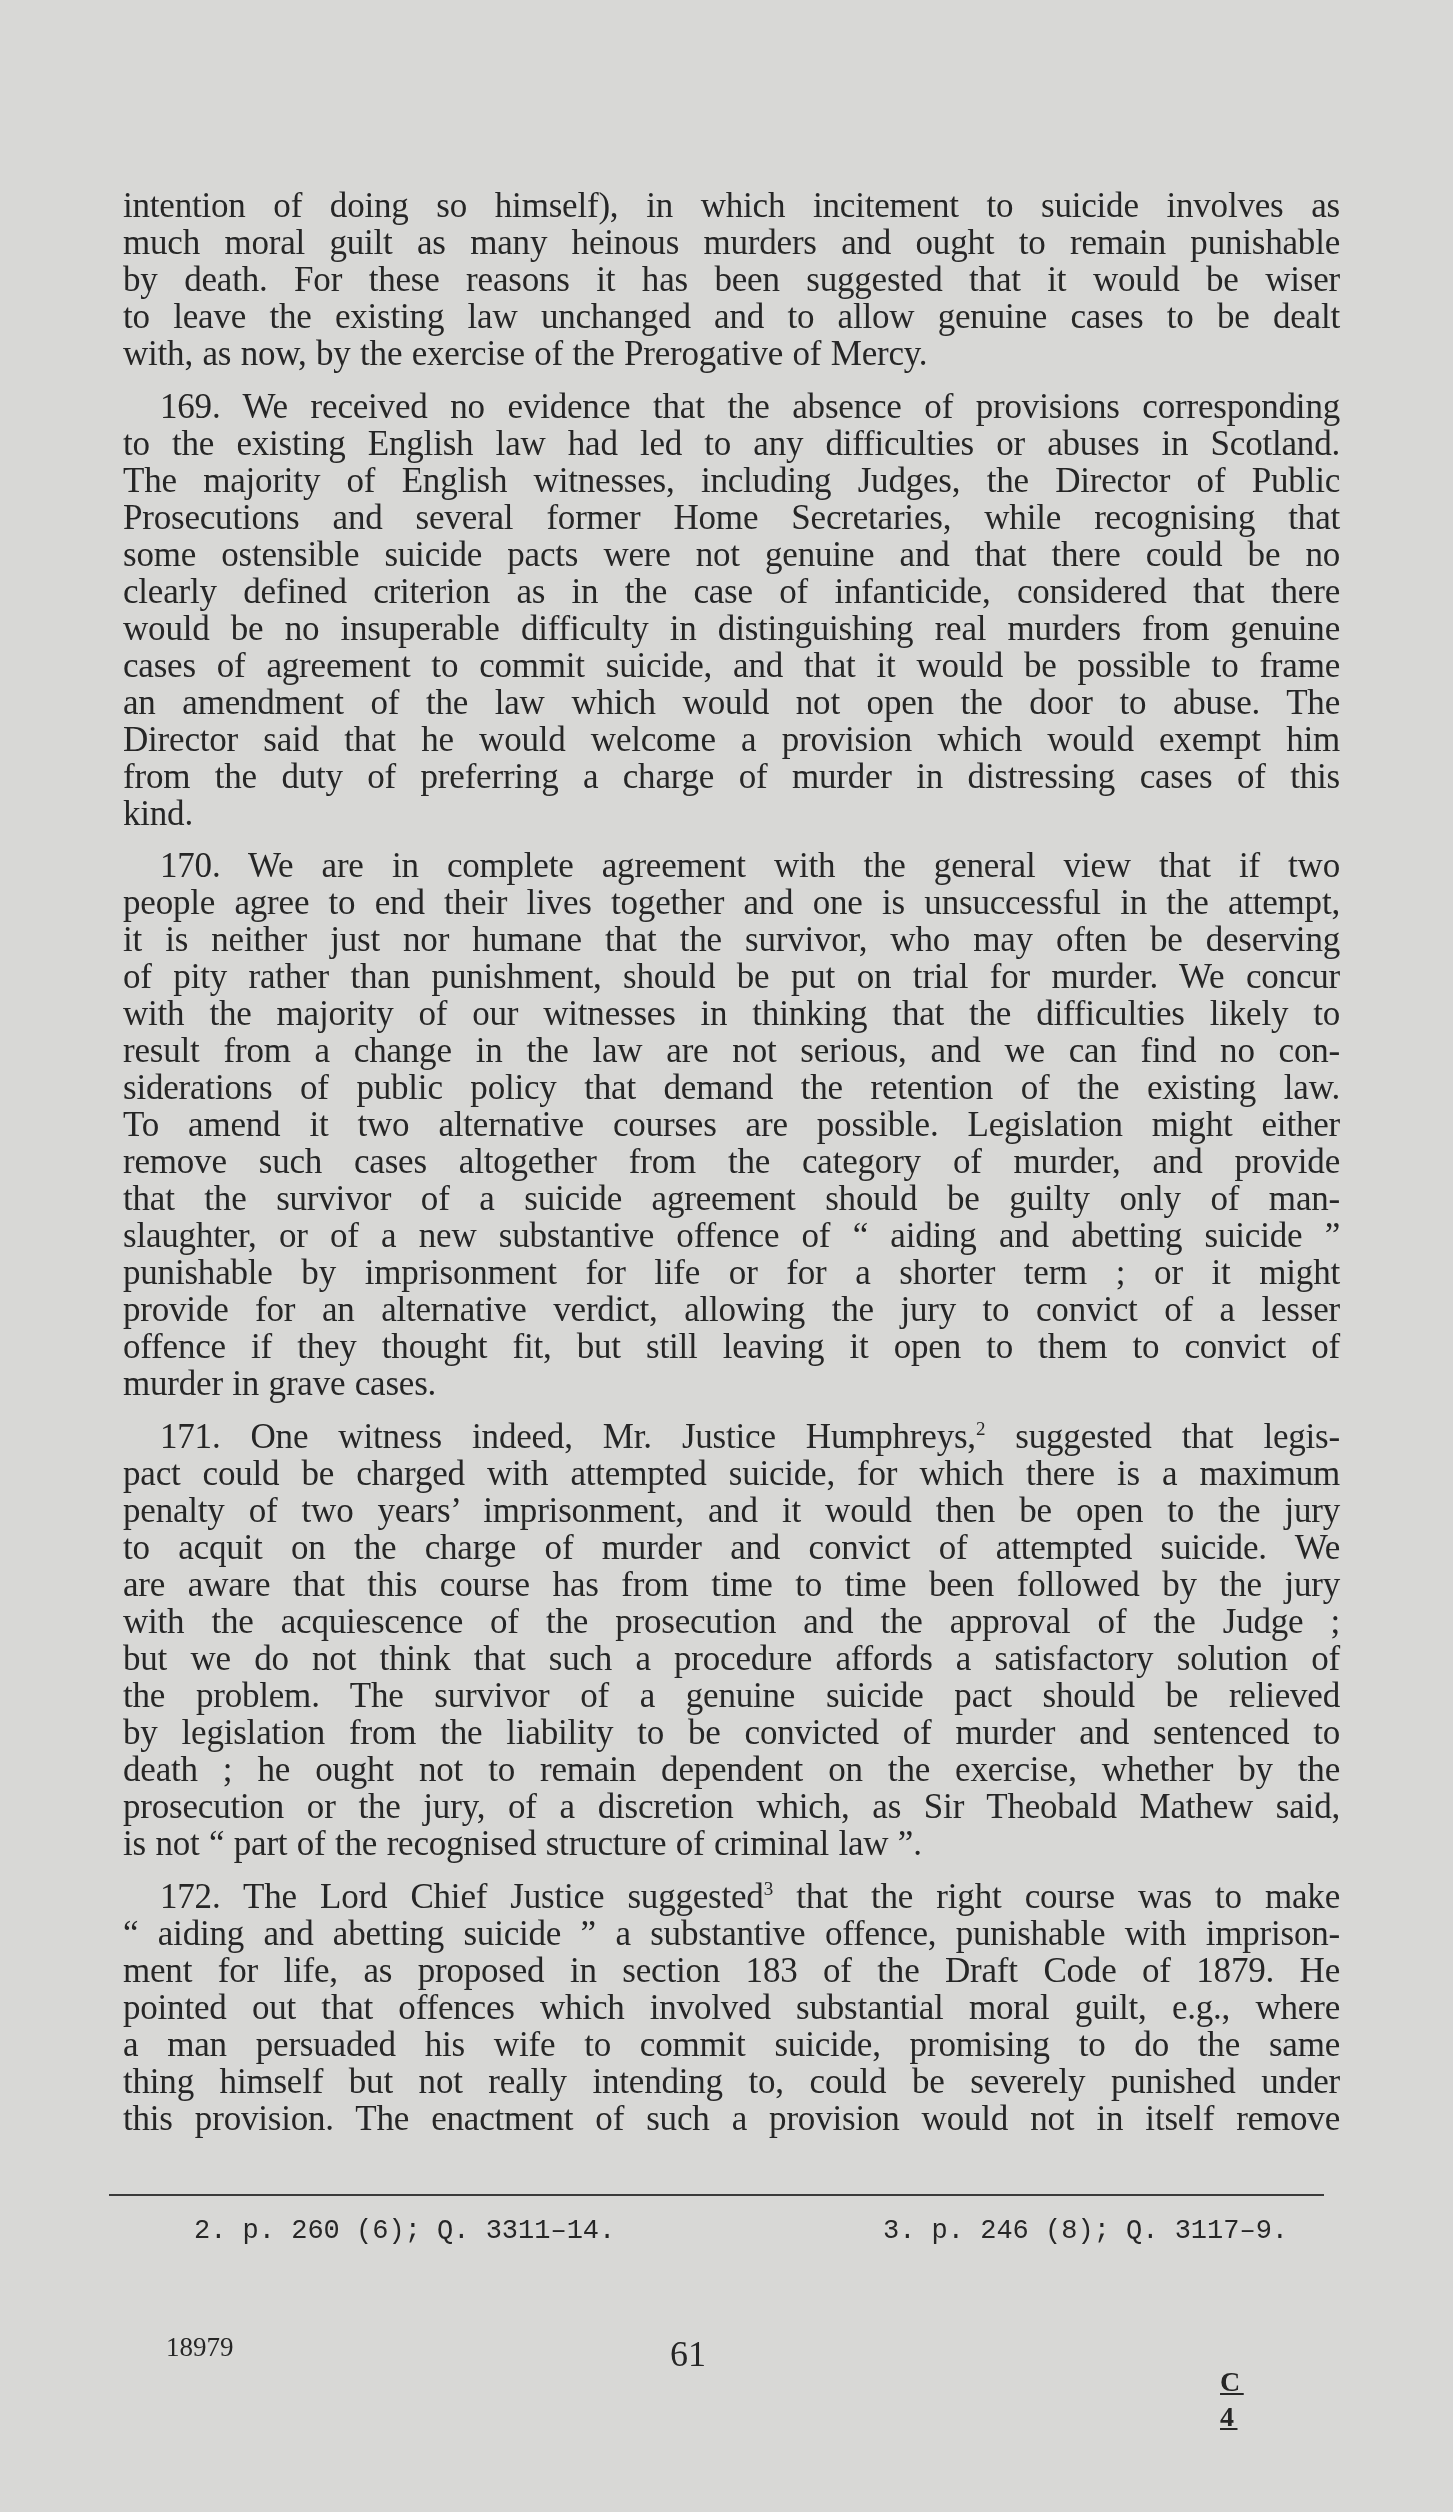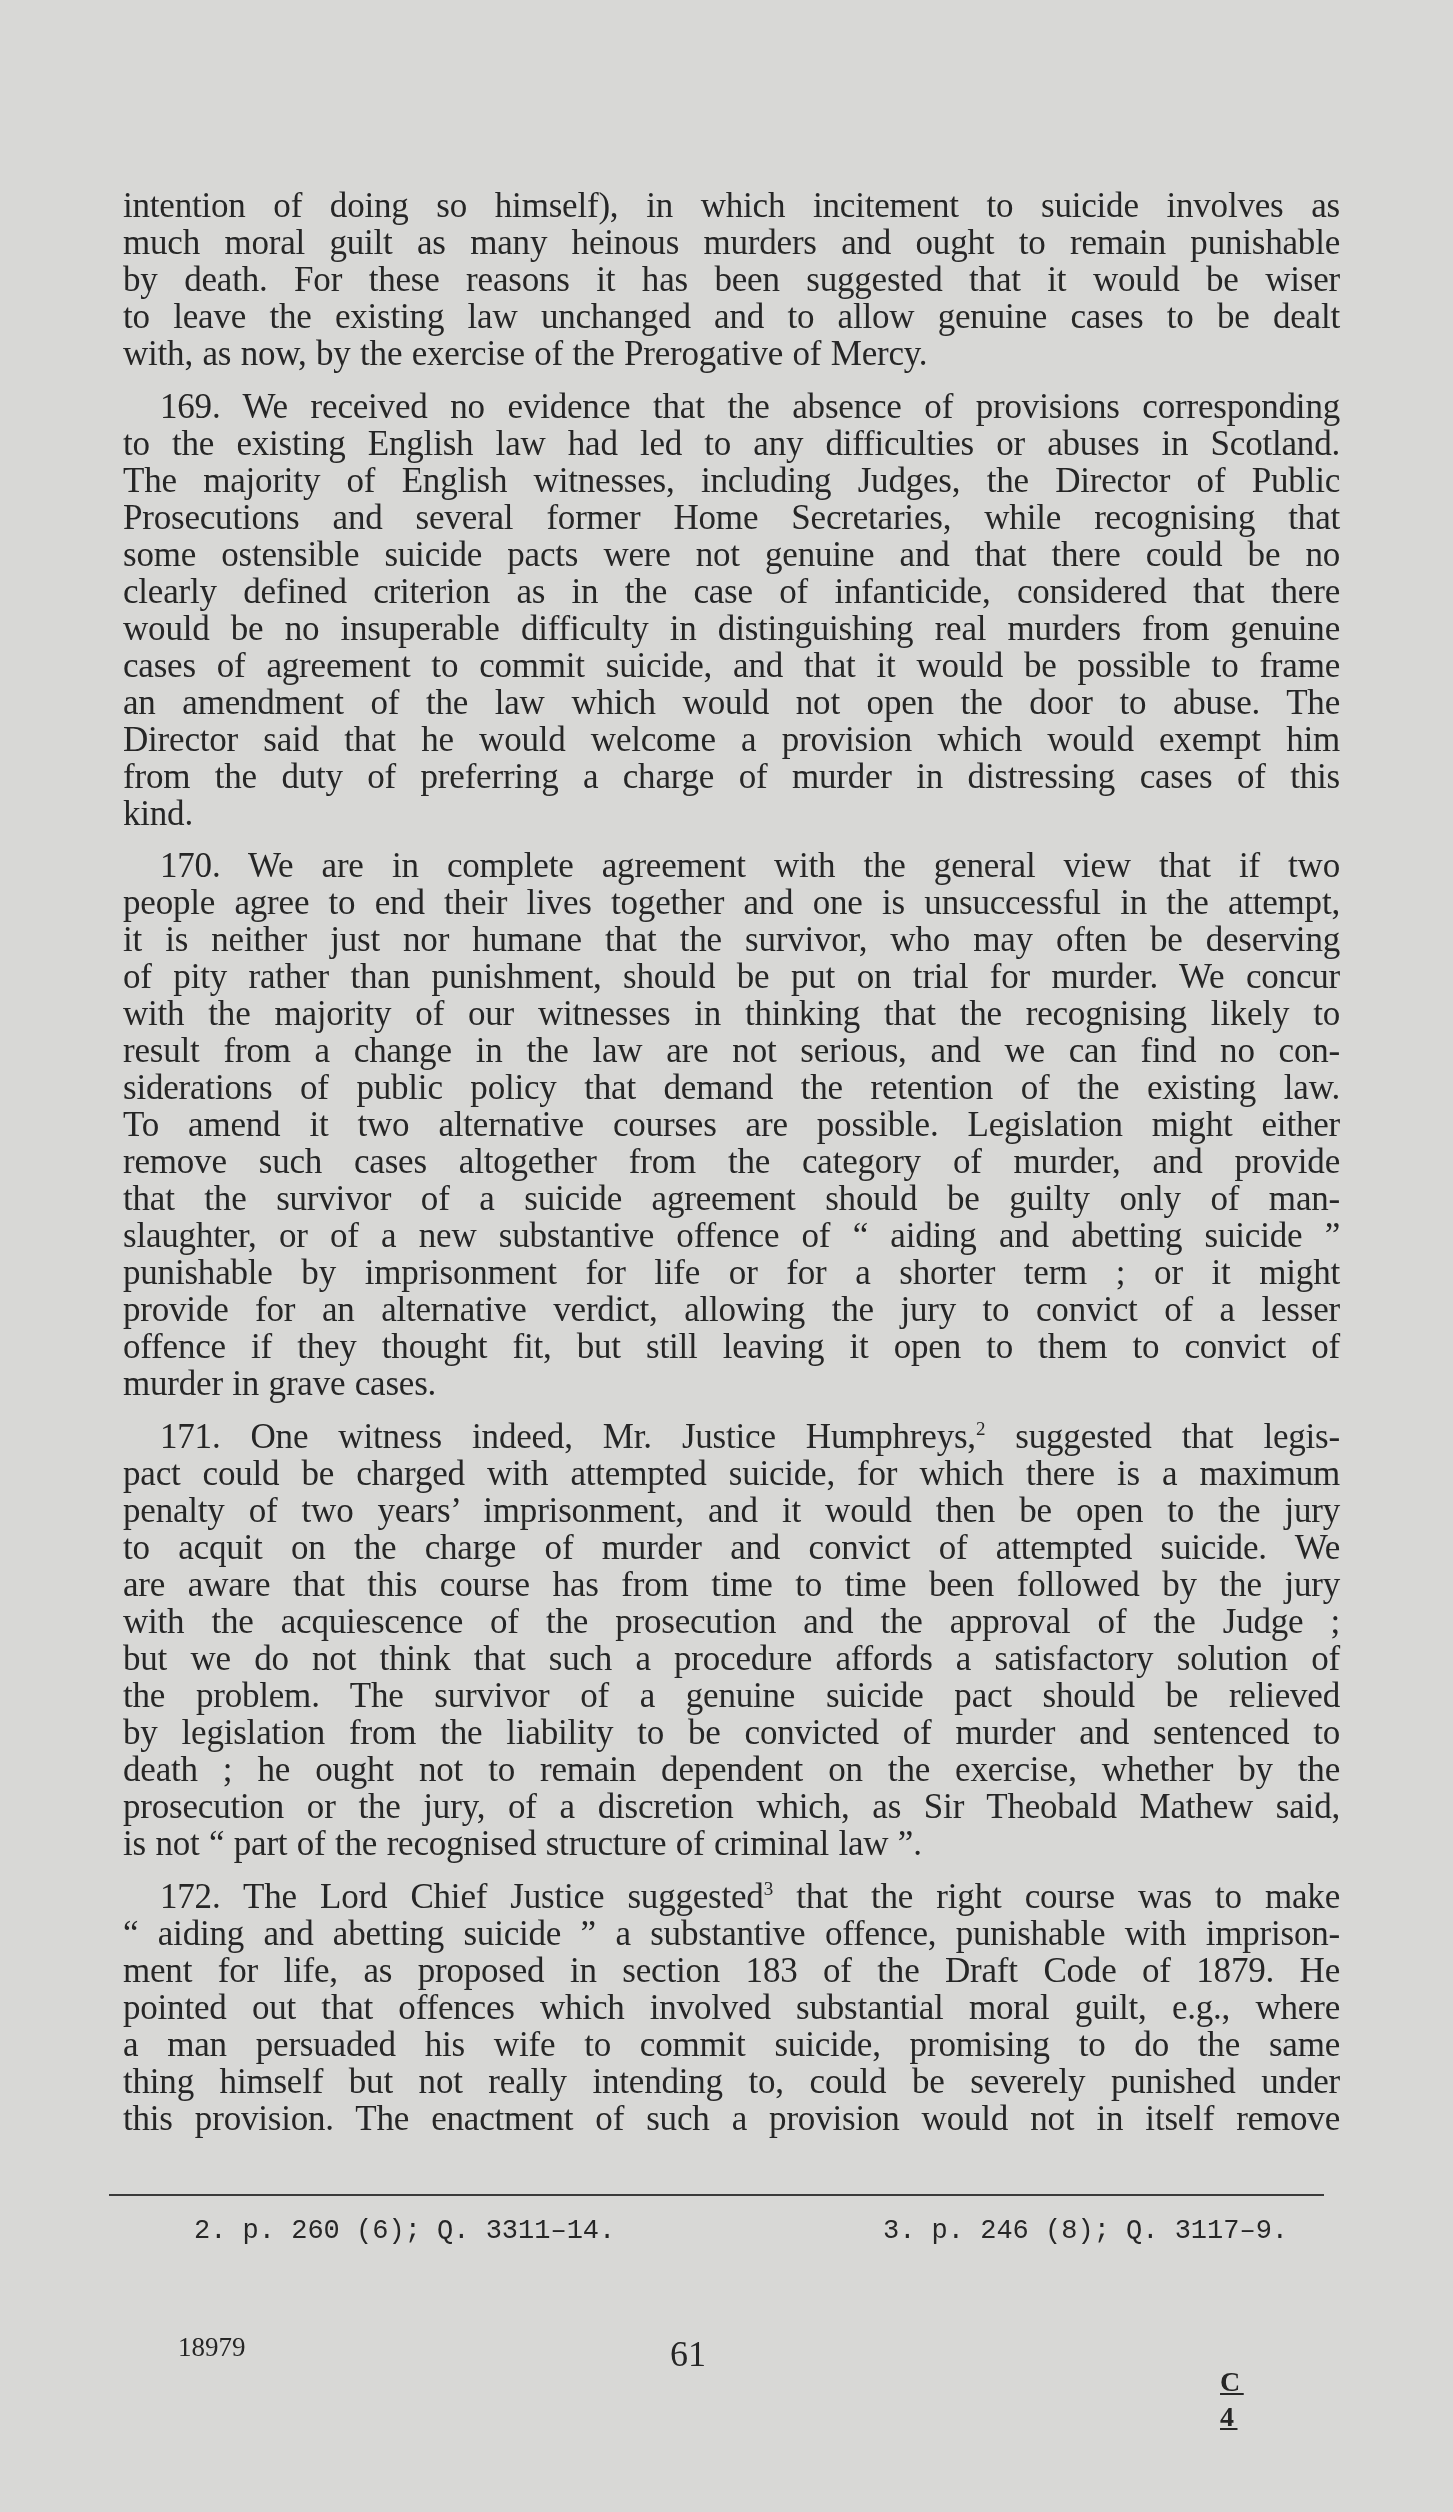--- a/index.html
+++ b/index.html
@@ -74,21 +74,21 @@
   .page-number {
     position: absolute;
     left: 670px;
     top: 2301px;
     font-size: 36px;
     line-height: 35px;
     margin-top: 36px;
   }
   .print-code {
     position: absolute;
-    left: 178px;
+    left: 166px;
     top: 2330px;
     font-size: 27px;
     line-height: 35px;
   }
   .signature-mark {
     position: absolute;
     left: 1220px;
     top: 2364px;
     font-size: 28px;
     line-height: 35px;
@@ -124,21 +124,21 @@
       <span class="line">Director said that he would welcome a provision which would exempt him</span>
       <span class="line">from the duty of preferring a charge of murder in distressing cases of this</span>
       <span class="line last">kind.</span>
     </div>
 
     <div class="para">
       <span class="line first">170. We are in complete agreement with the general view that if two</span>
       <span class="line">people agree to end their lives together and one is unsuccessful in the attempt,</span>
       <span class="line">it is neither just nor humane that the survivor, who may often be deserving</span>
       <span class="line">of pity rather than punishment, should be put on trial for murder.  We concur</span>
-      <span class="line">with the majority of our witnesses in thinking that the recognising likely to</span>
+      <span class="line">with the majority of our witnesses in thinking that the difficulties likely to</span>
       <span class="line">result from a change in the law are not serious, and we can find no con-</span>
       <span class="line">siderations of public policy that demand the retention of the existing law.</span>
       <span class="line">To amend it two alternative courses are possible.  Legislation might either</span>
       <span class="line">remove such cases altogether from the category of murder, and provide</span>
       <span class="line">that the survivor of a suicide agreement should be guilty only of man-</span>
       <span class="line">slaughter, or of a new substantive offence of “ aiding and abetting suicide ”</span>
       <span class="line">punishable by imprisonment for life or for a shorter term ; or it might</span>
       <span class="line">provide for an alternative verdict, allowing the jury to convict of a lesser</span>
       <span class="line">offence if they thought fit, but still leaving it open to them to convict of</span>
       <span class="line last">murder in grave cases.</span>

